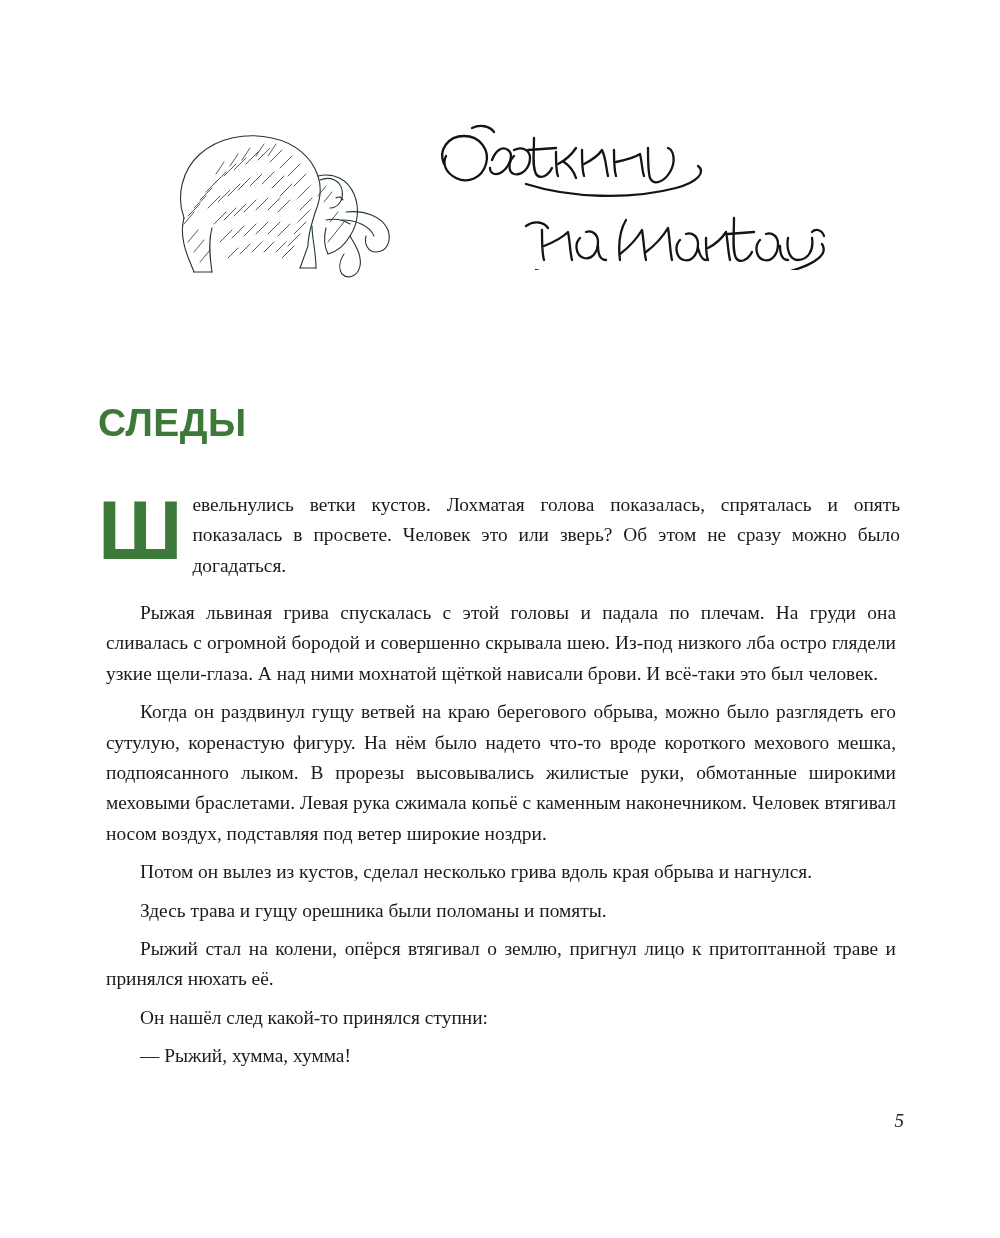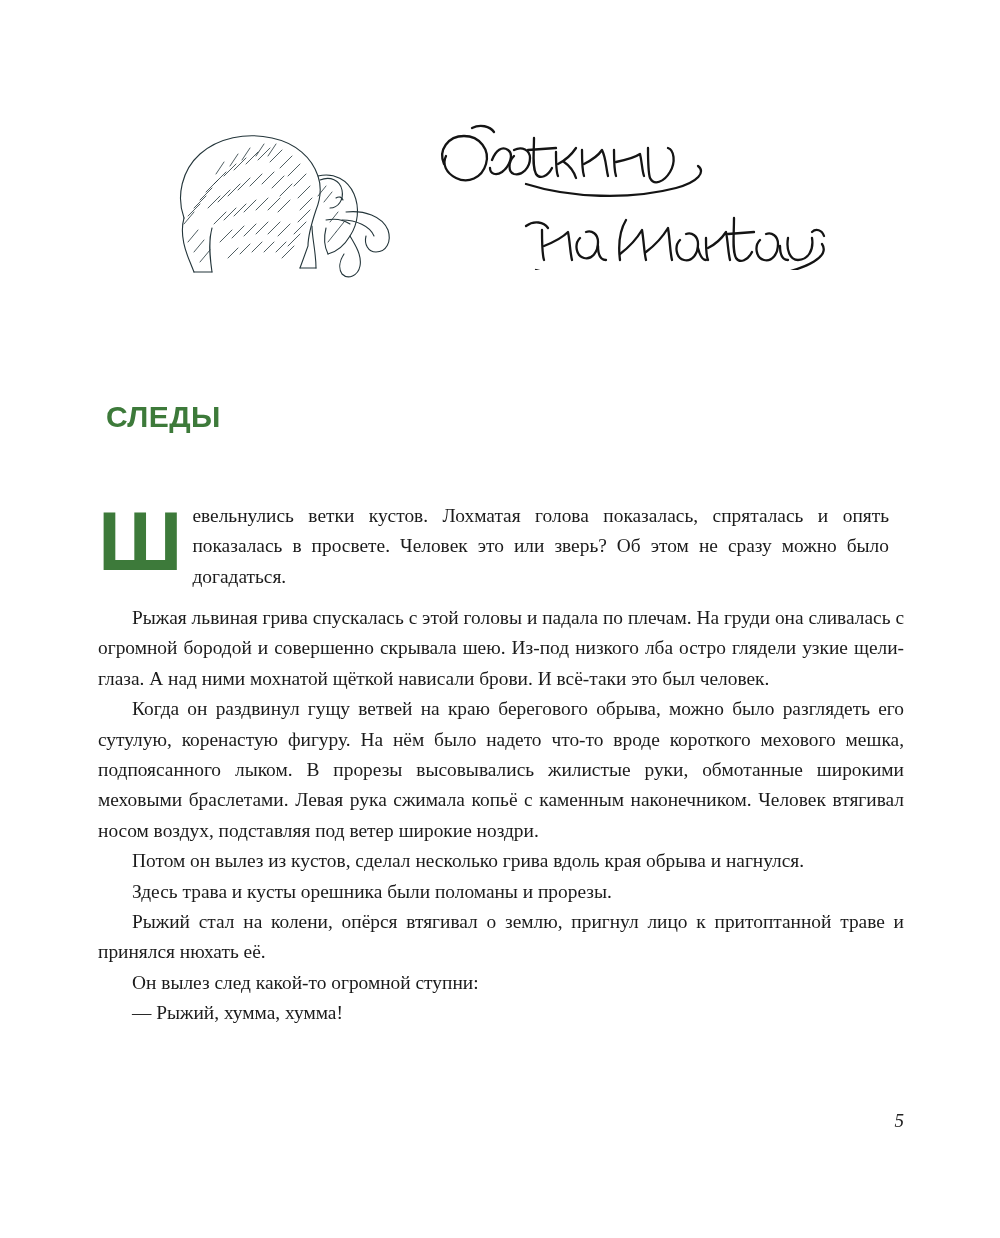--- a/index.html
+++ b/index.html
@@ -45,27 +45,27 @@
     position: absolute;
     left: 330px;
     top: 30px;
     width: 440px;
     height: 150px;
   }
 
   
   .chapter-title {
     position: absolute;
-    left: 106px;
+    left: 98px;
     top: 378px;
     width: 700px;
     color: #3d7a3a;
     font-family: "Liberation Sans", sans-serif;
     font-weight: bold;
-    font-size: 30px;
+    font-size: 39px;
     line-height: 38px;
     letter-spacing: 0.4px;
     text-transform: uppercase;
   }
   .chapter-title .line2 { display: block; }
 
   
   .body-text {
     position: absolute;
     left: 98px;
@@ -86,27 +86,27 @@
     float: left;
     font-family: "Liberation Sans", sans-serif;
     font-weight: bold;
     color: #3d7a3a;
     font-size: 84px;
     line-height: 72px;
     margin: 4px 10px 0 0;
     padding: 0;
   }
   .drop-cap-para p {
-    margin: 15px;
+    margin: 4px;
     text-align: justify;
     text-indent: 0;
   }
 
   .body-text p.para {
-    margin: 0;
+    margin: 8px;
     text-indent: 34px;
     text-align: justify;
   }
   .body-text p.para.last-left {
     text-align: left;
   }
 
   
   .page-number {
     position: absolute;
@@ -267,22 +267,22 @@
   <div class="body-text">
 
     <div class="drop-cap-para">
       <span class="drop-cap">Ш</span>
       <p>евельнулись ветки кустов. Лохматая голова показалась, спряталась и опять показалась в просвете. Человек это или зверь? Об этом не сразу можно было догадаться.</p>
     </div>
 
     <p class="para">Рыжая львиная грива спускалась с этой головы и падала по плечам. На груди она сливалась с огромной бородой и совершенно скрывала шею. Из-под низкого лба остро глядели узкие щели-глаза. А над ними мохнатой щёткой нависали брови. И всё-таки это был человек.</p>
     <p class="para">Когда он раздвинул гущу ветвей на краю берегового обрыва, можно было разглядеть его сутулую, коренастую фигуру. На нём было надето что-то вроде короткого мехового мешка, подпоясанного лыком. В прорезы высовывались жилистые руки, обмотанные широкими меховыми браслетами. Левая рука сжимала копьё с каменным наконечником. Человек втягивал носом воздух, подставляя под ветер широкие ноздри.</p>
     <p class="para">Потом он вылез из кустов, сделал несколько грива вдоль края обрыва и нагнулся.</p>
-    <p class="para last-left">Здесь трава и кусты орешника были поломаны и прорезы.</p>
+    <p class="para last-left">Здесь трава и гущу орешника были поломаны и помяты.</p>
     <p class="para">Рыжий стал на колени, опёрся втягивал о землю, пригнул лицо к притоптанной траве и принялся нюхать её.</p>
-    <p class="para last-left">Он вылез след какой-то огромной ступни:</p>
+    <p class="para last-left">Он нашёл след какой-то принялся ступни:</p>
     <p class="para last-left">— Рыжий, хумма, хумма!</p>
 
   </div>
 
   <div class="page-number">5</div>
 
 </div>
 
 </body></html>

